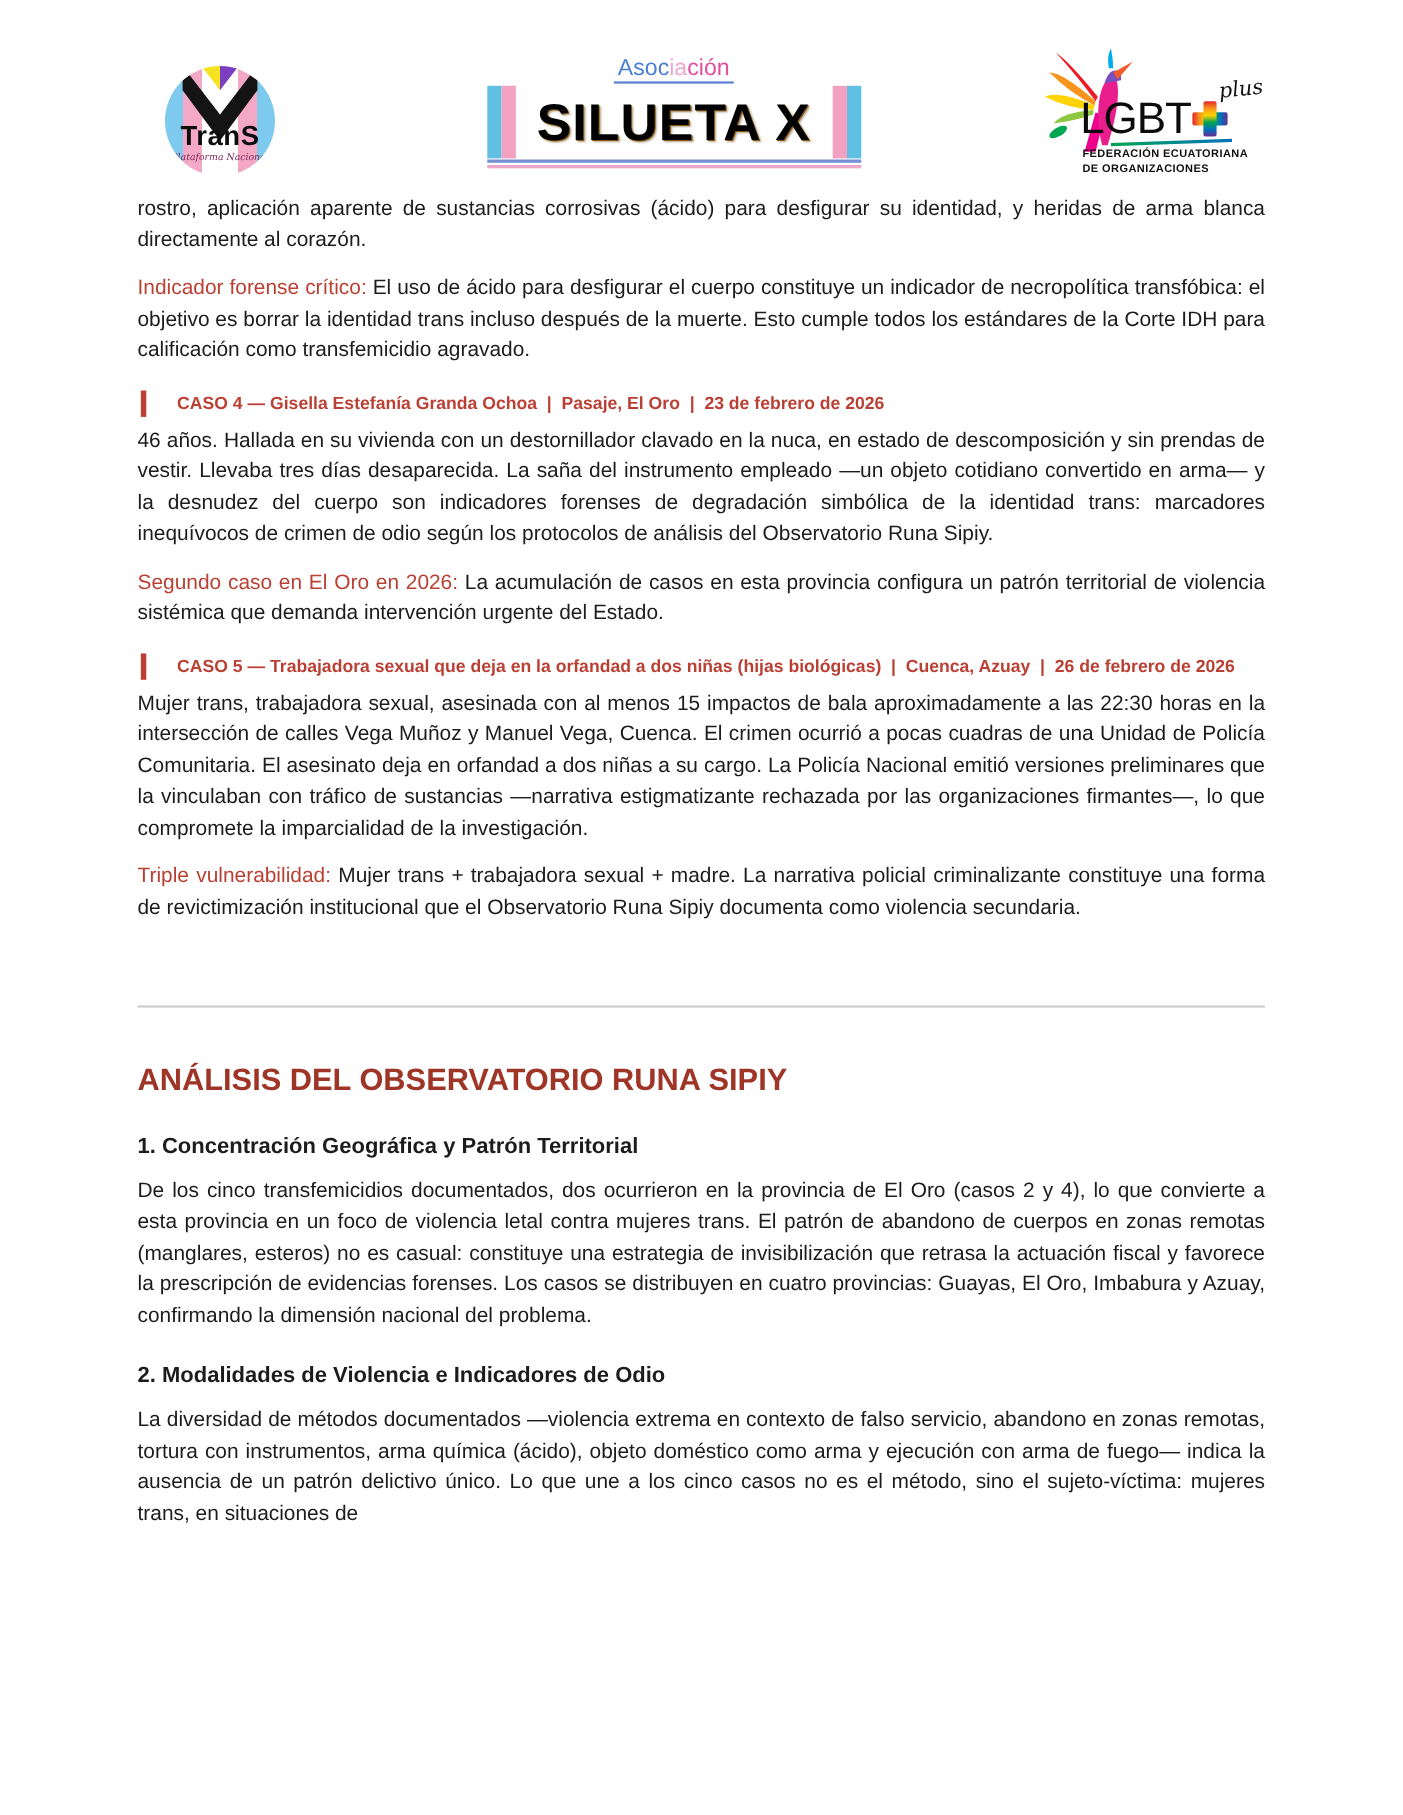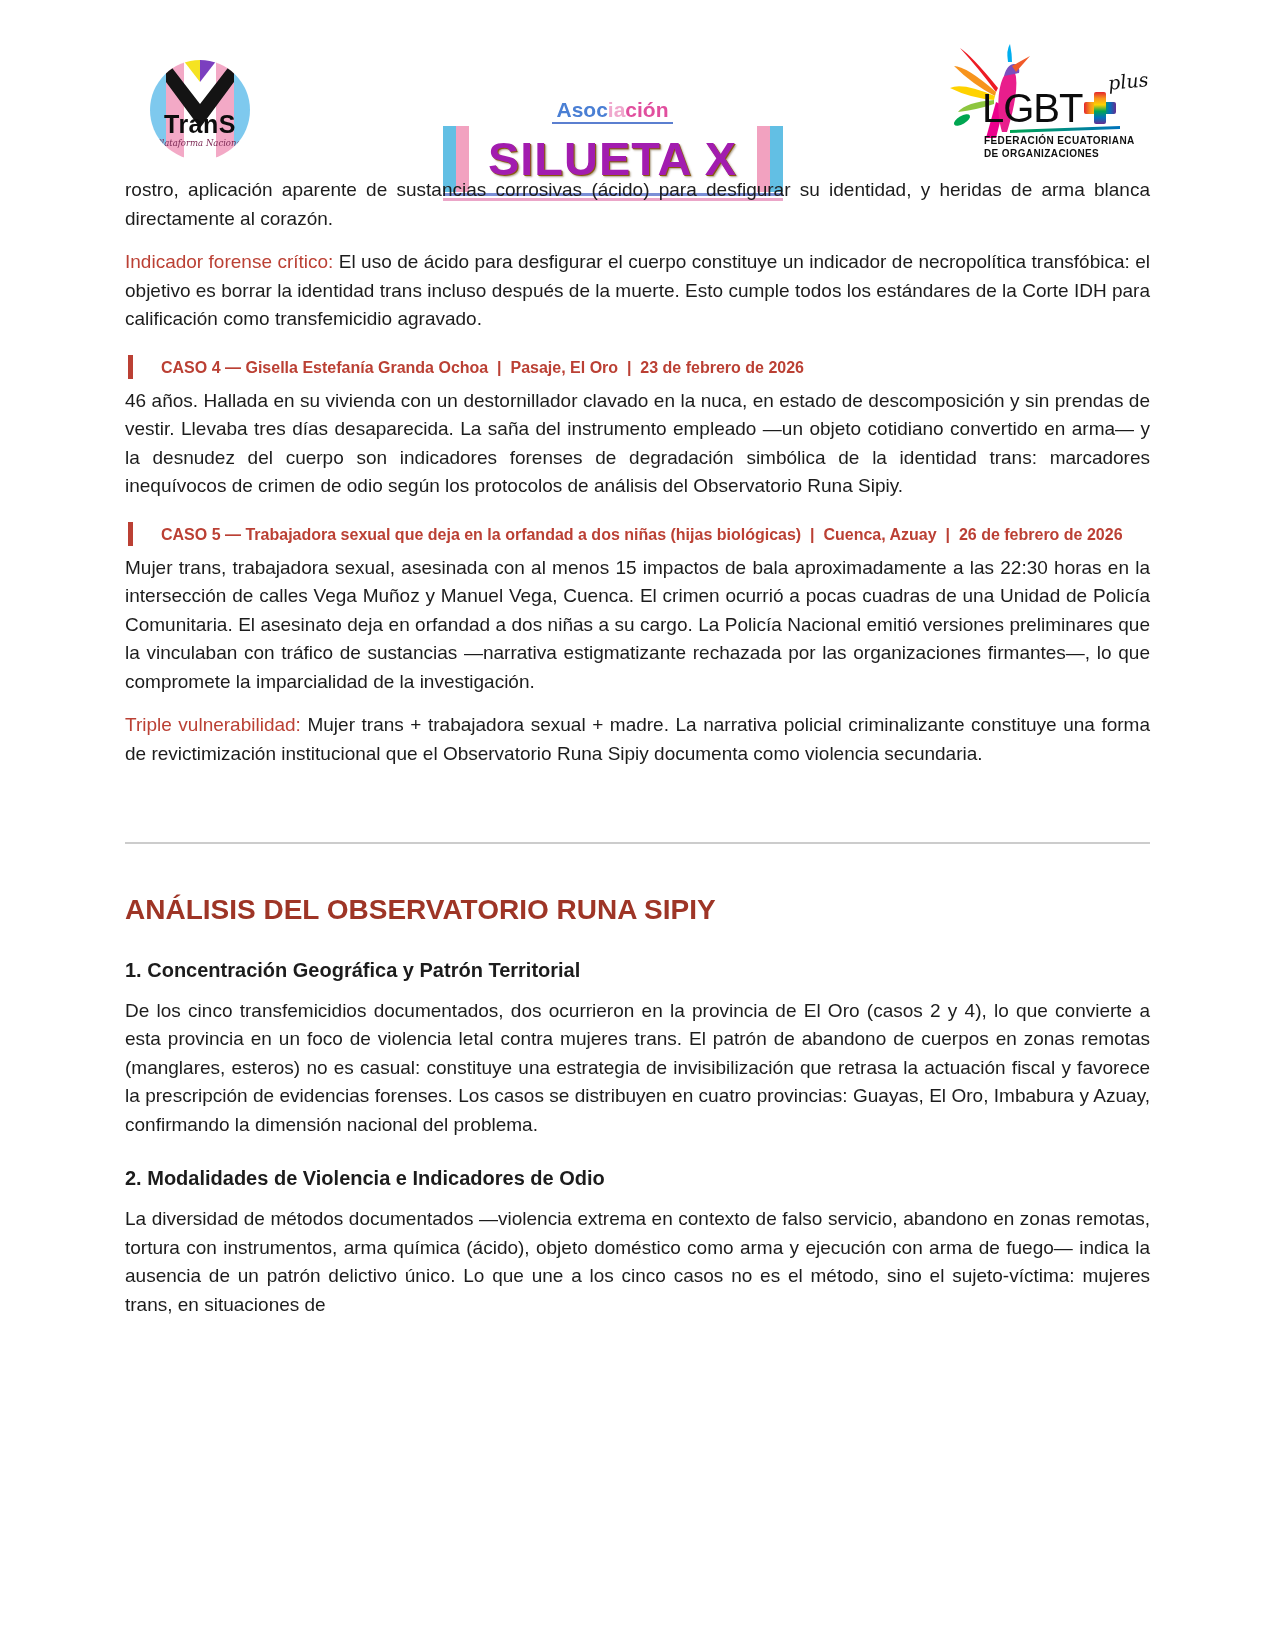--- a/index.html
+++ b/index.html
@@ -23,28 +23,28 @@
     position:absolute; left:0; right:0; top:52px; text-align:center;
     font-weight:bold; font-size:25px; letter-spacing:0.5px; color:#0d0d0d; line-height:1;
   }
   .trans-script {
     position:absolute; left:0; right:0; top:78px; text-align:center;
     font-family:"DejaVu Serif", serif; font-style:italic; font-size:8.5px; color:#7d2a55;
   }
 
   
   .silueta-logo { width:340px; text-align:center; margin-top:4px; }
-  .asociacion { display:inline-block; font-weight:bold; font-size:21px; border-bottom:2px solid #5b7fd0; padding:0 4px 1px; line-height:1.1;margin-top:48px; }
+  .asociacion { display:inline-block; font-weight:normal; font-size:21px; border-bottom:2px solid #5b7fd0; padding:0 4px 1px; line-height:1.1; }
   .asoc-a { color:#4a7fd4; } .asoc-b { color:#f0a8cd; } .asoc-c { color:#e14f9e; }
   .silueta-row { display:flex; align-items:stretch; justify-content:center; margin-top:2px; height:66px; }
   .bracket { display:flex; width:26px; }
   .bracket .b-blue { width:13px; background:#62bfe4; } .bracket .b-pink { width:13px; background:#f2a2c0; }
   .silueta-word {
     flex:1; font-weight:800; font-size:47px; line-height:66px; letter-spacing:1px;
-    color:#a21caf; text-shadow:1px 1px 0 #8a5a10, 2px 2px 2px rgba(80,50,0,0.45);
+    color:#000000; text-shadow:1px 1px 0 #8a5a10, 2px 2px 2px rgba(80,50,0,0.45);
     white-space:nowrap;
   }
   .silueta-underline { margin-top:1px; }
   .silueta-underline .u-blue { height:3px; background:#7b8fd6; margin-bottom:2px; }
   .silueta-underline .u-pink { height:3px; background:#eba6c8; }
 
   
   .lgbt-logo { position:relative; width:200px; height:120px; }
   .hummingbird { position:absolute; left:-4px; top:-6px; }
   .lgbt-text-row { position:absolute; left:32px; top:42px; display:flex; align-items:center; }
@@ -143,20 +143,21 @@
   <p class="body-p">rostro, aplicación aparente de sustancias corrosivas (ácido) para desfigurar su identidad, y heridas de arma blanca directamente al corazón.</p>
 
   <p class="body-p"><span class="lead">Indicador forense crítico:</span> <span>El uso de ácido para desfigurar el cuerpo constituye un indicador de necropolítica transfóbica: el objetivo es borrar la identidad trans incluso después de la muerte. Esto cumple todos los estándares de la Corte IDH para calificación como transfemicidio agravado.</span></p>
 
   <div class="caso">
     <div class="caso-bar"></div>
     <div class="caso-title">CASO 4 — Gisella Estefanía Granda Ochoa &nbsp;|&nbsp; Pasaje, El Oro &nbsp;|&nbsp; 23 de febrero de 2026</div>
   </div>
   <p class="body-p">46 años. Hallada en su vivienda con un destornillador clavado en la nuca, en estado de descomposición y sin prendas de vestir. Llevaba tres días desaparecida. La saña del instrumento empleado —un objeto cotidiano convertido en arma— y la desnudez del cuerpo son indicadores forenses de degradación simbólica de la identidad trans: marcadores inequívocos de crimen de odio según los protocolos de análisis del Observatorio Runa Sipiy.</p>
 
+  <p class="body-p"><span class="lead">Segundo caso en El Oro en 2026:</span> <span>La acumulación de casos en esta provincia configura un patrón territorial de violencia sistémica que demanda intervención urgente del Estado.</span></p>
 
   <div class="caso">
     <div class="caso-bar"></div>
     <div class="caso-title">CASO 5 — Trabajadora sexual que deja en la orfandad a dos niñas (hijas biológicas) &nbsp;|&nbsp; Cuenca, Azuay &nbsp;|&nbsp; 26 de febrero de 2026</div>
   </div>
   <p class="body-p">Mujer trans, trabajadora sexual, asesinada con al menos 15 impactos de bala aproximadamente a las 22:30 horas en la intersección de calles Vega Muñoz y Manuel Vega, Cuenca. El crimen ocurrió a pocas cuadras de una Unidad de Policía Comunitaria. El asesinato deja en orfandad a dos niñas a su cargo. La Policía Nacional emitió versiones preliminares que la vinculaban con tráfico de sustancias —narrativa estigmatizante rechazada por las organizaciones firmantes—, lo que compromete la imparcialidad de la investigación.</p>
 
   <p class="body-p"><span class="lead">Triple vulnerabilidad:</span> <span>Mujer trans + trabajadora sexual + madre. La narrativa policial criminalizante constituye una forma de revictimización institucional que el Observatorio Runa Sipiy documenta como violencia secundaria.</span></p>
 
   <hr class="divider">

